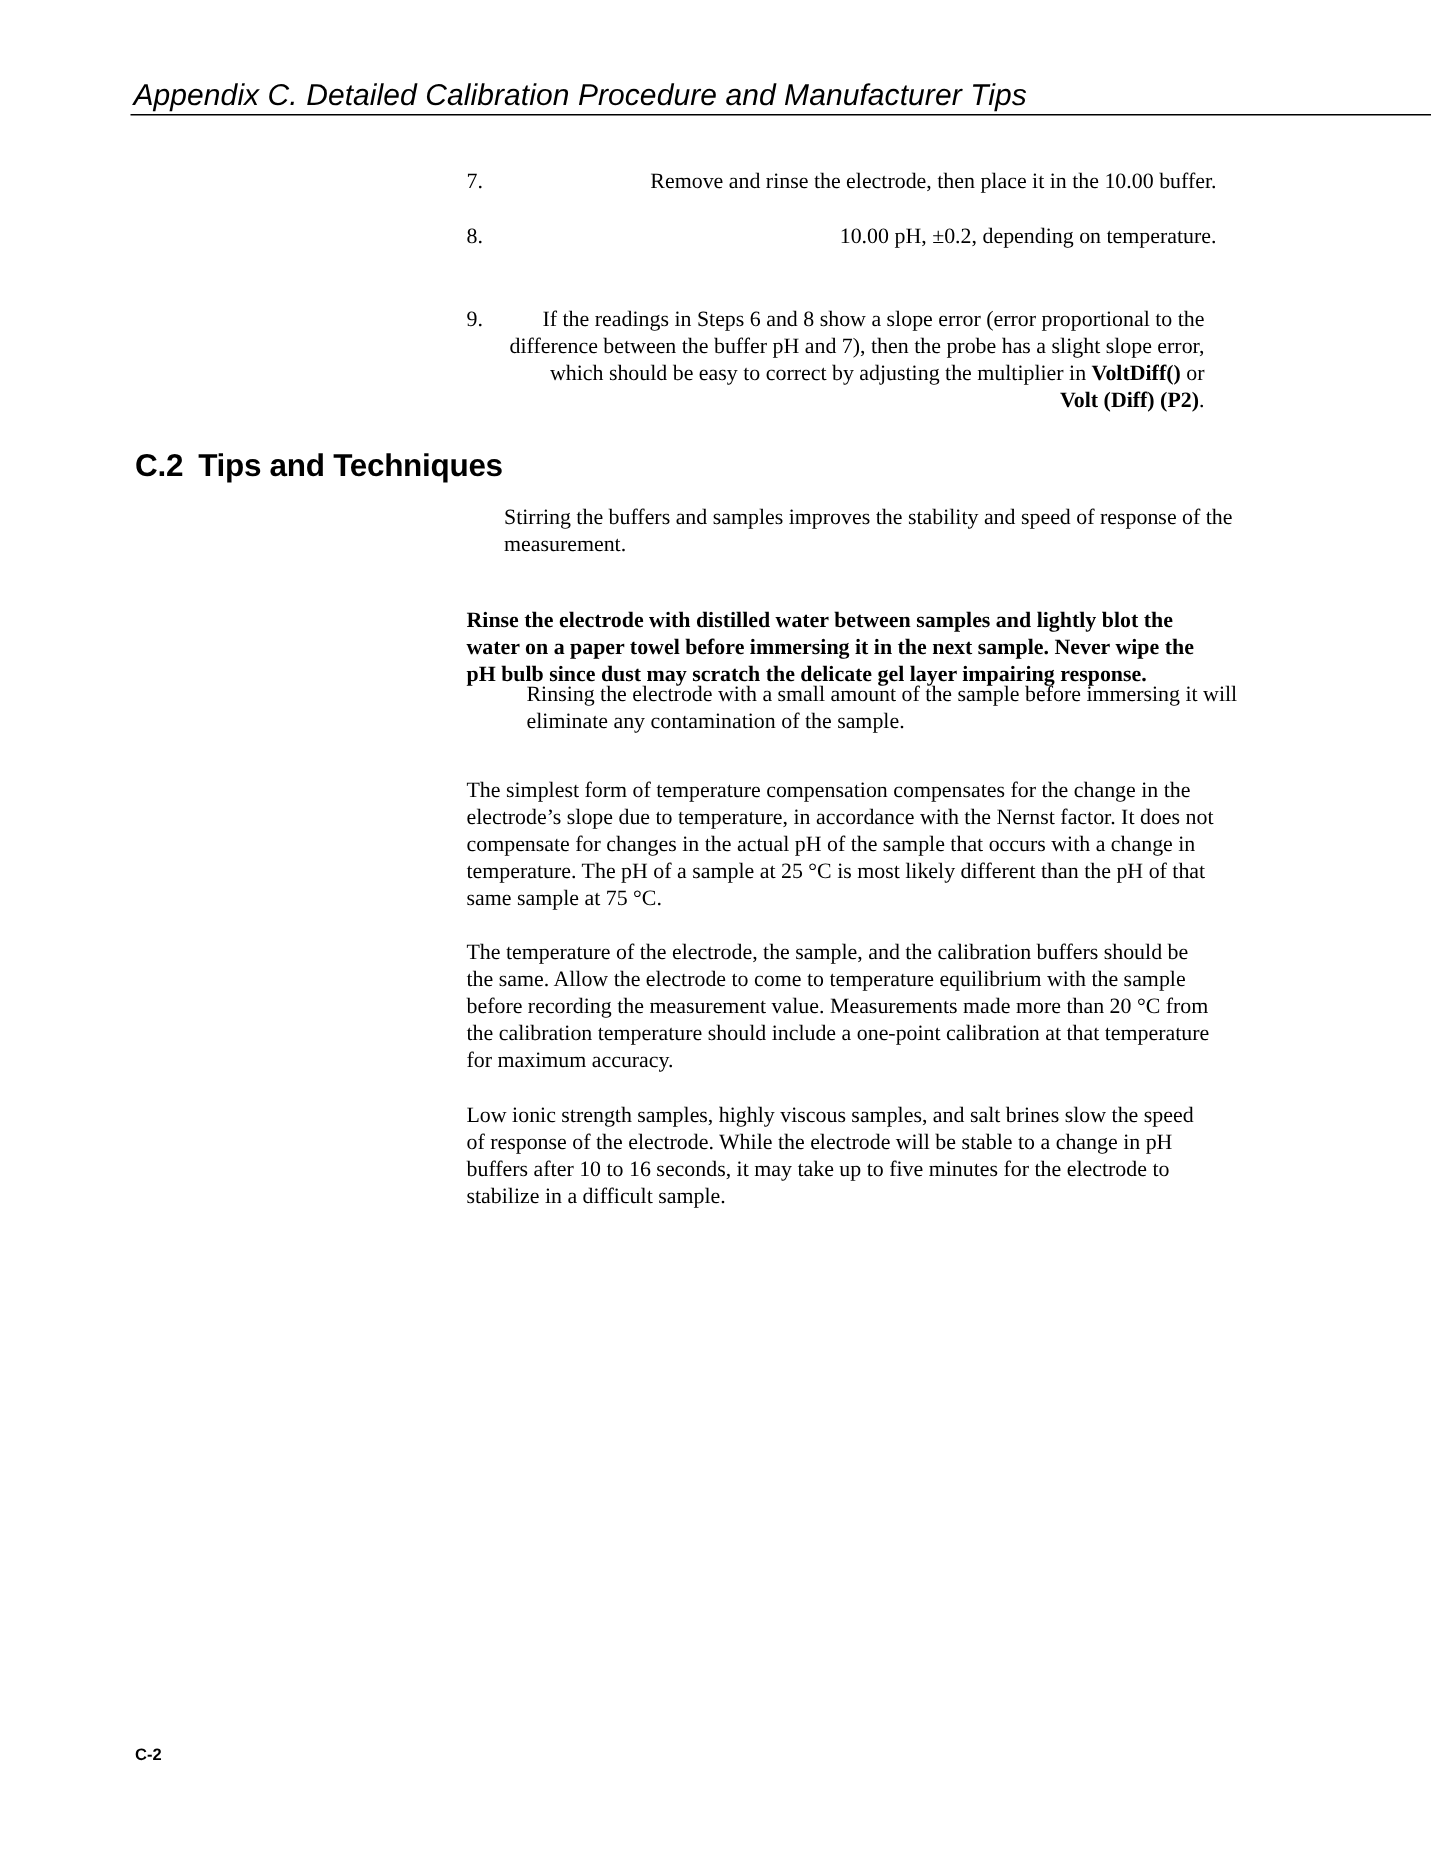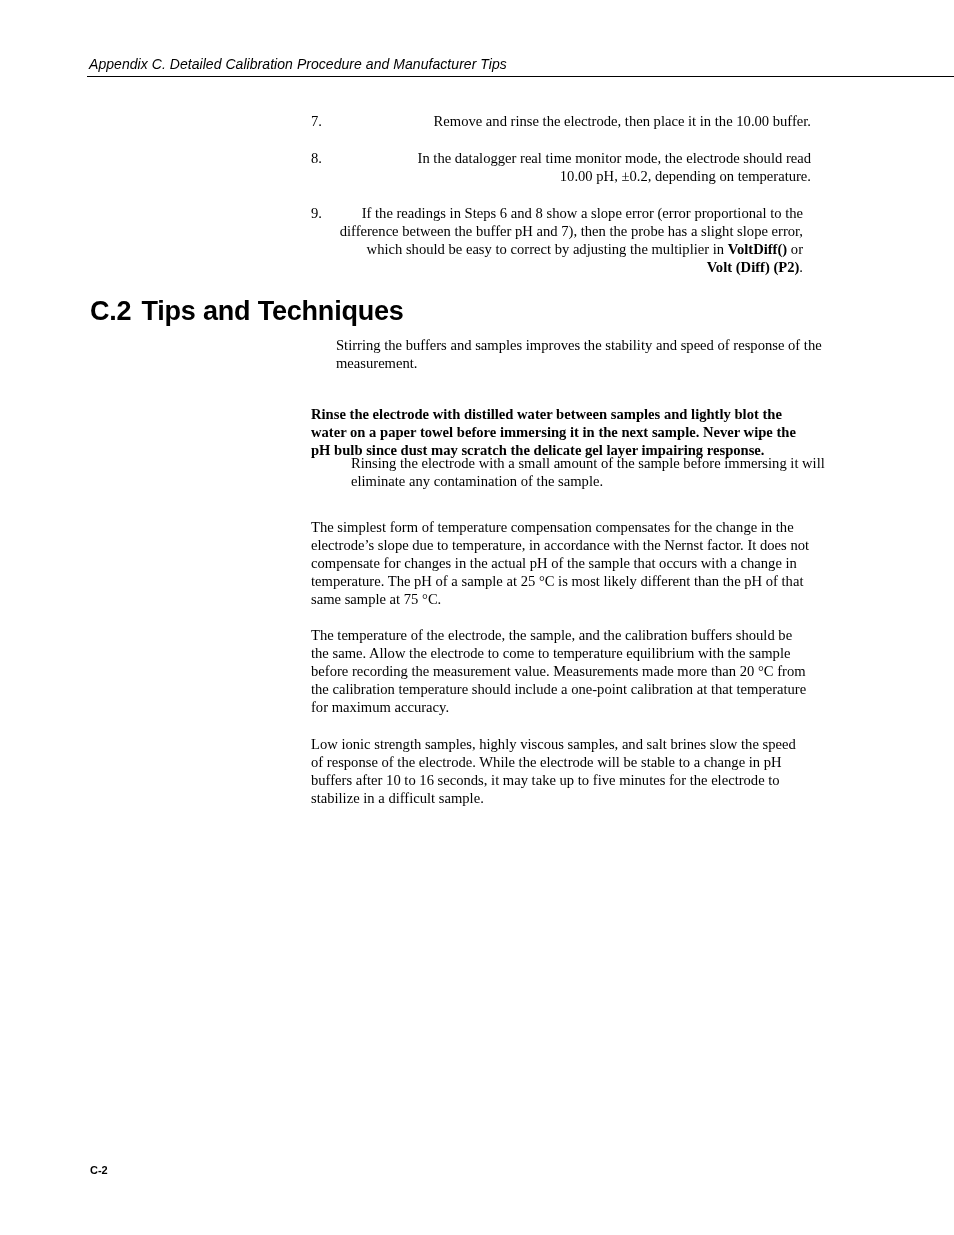--- a/index.html
+++ b/index.html
@@ -14,21 +14,21 @@
       overflow: hidden;
       color: #000;
     }
     .running-header {
       position: absolute;
       left: 89px;
       top: 55px;
       width: 865px;
       font-family: "Liberation Sans", sans-serif;
       font-style: italic;
-      font-size: 14px;
+      font-size: 20px;
       line-height: 18px;
       letter-spacing: 0.05px;
     }
     .header-rule {
       position: absolute;
       left: 87px;
       top: 76px;
       width: 867px;
       height: 0;
       border-top: 1.2px solid #000;
@@ -52,21 +52,21 @@
       margin-left: 28px;
       display: block;
       text-align: right;
     }
     .section-heading {
       position: absolute;
       left: 90px;
       top: 294px;
       font-family: "Liberation Sans", sans-serif;
       font-weight: bold;
-      font-size: 27px;
+      font-size: 21px;
       line-height: 34px;
       letter-spacing: -0.2px;
       white-space: nowrap;
     }
     .section-heading .sec-num {
       margin-right: 10px;
     }
     .para {
       position: absolute;
       left: 311px;
@@ -90,21 +90,20 @@
 <div class="running-header">Appendix C.  Detailed Calibration Procedure and Manufacturer Tips</div>
 <div class="header-rule"></div>
 
 <div class="step body-text" style="top:112px;">
   <span class="step-num">7.</span>
   <span class="step-text">Remove and rinse the electrode, then place it in the 10.00 buffer.</span>
 </div>
 
 <div class="step body-text" style="top:149px;">
   <span class="step-num">8.</span>
-  <span class="step-text">In the datalogger real time monitor mode, the electrode should read</span>
   <span class="step-text">10.00 pH, ±0.2, depending on temperature.</span>
 </div>
 
 <div class="step body-text" style="top:204px; width:492px;">
   <span class="step-num">9.</span>
   <span class="step-text"><span>If the readings in Steps 6 and 8 show a slope error (error proportional to the difference between the buffer pH and 7), then the probe has a slight slope error, which should be easy to correct by adjusting the multiplier in </span><b>VoltDiff()</b><span> or </span><b>Volt (Diff) (P2)</b><span>.</span></span>
 </div>
 
 <h2 class="section-heading" style="margin:0;">
   <span class="sec-num">C.2</span><span>Tips and Techniques</span>

